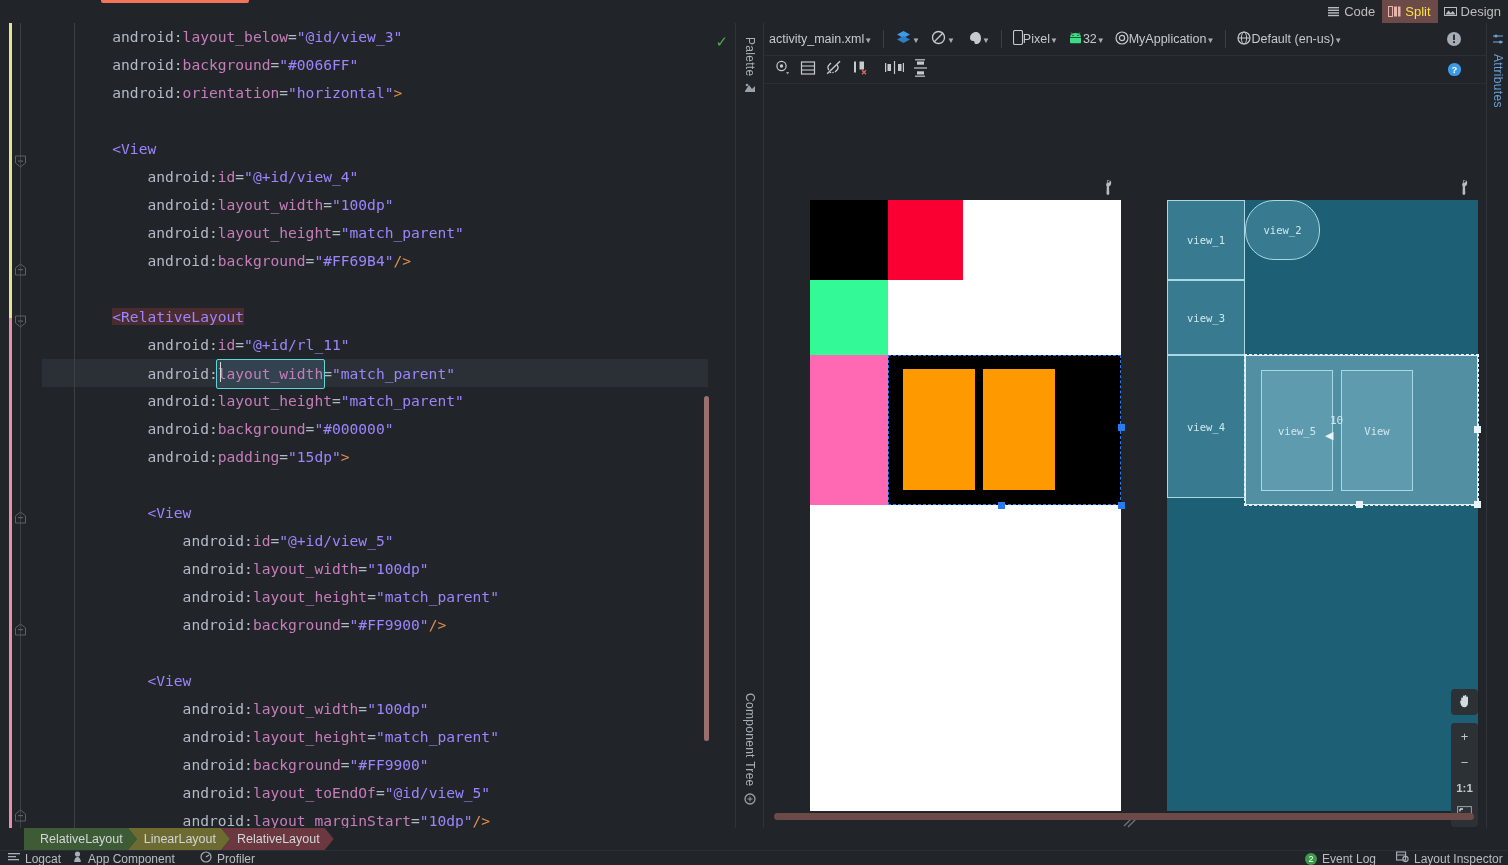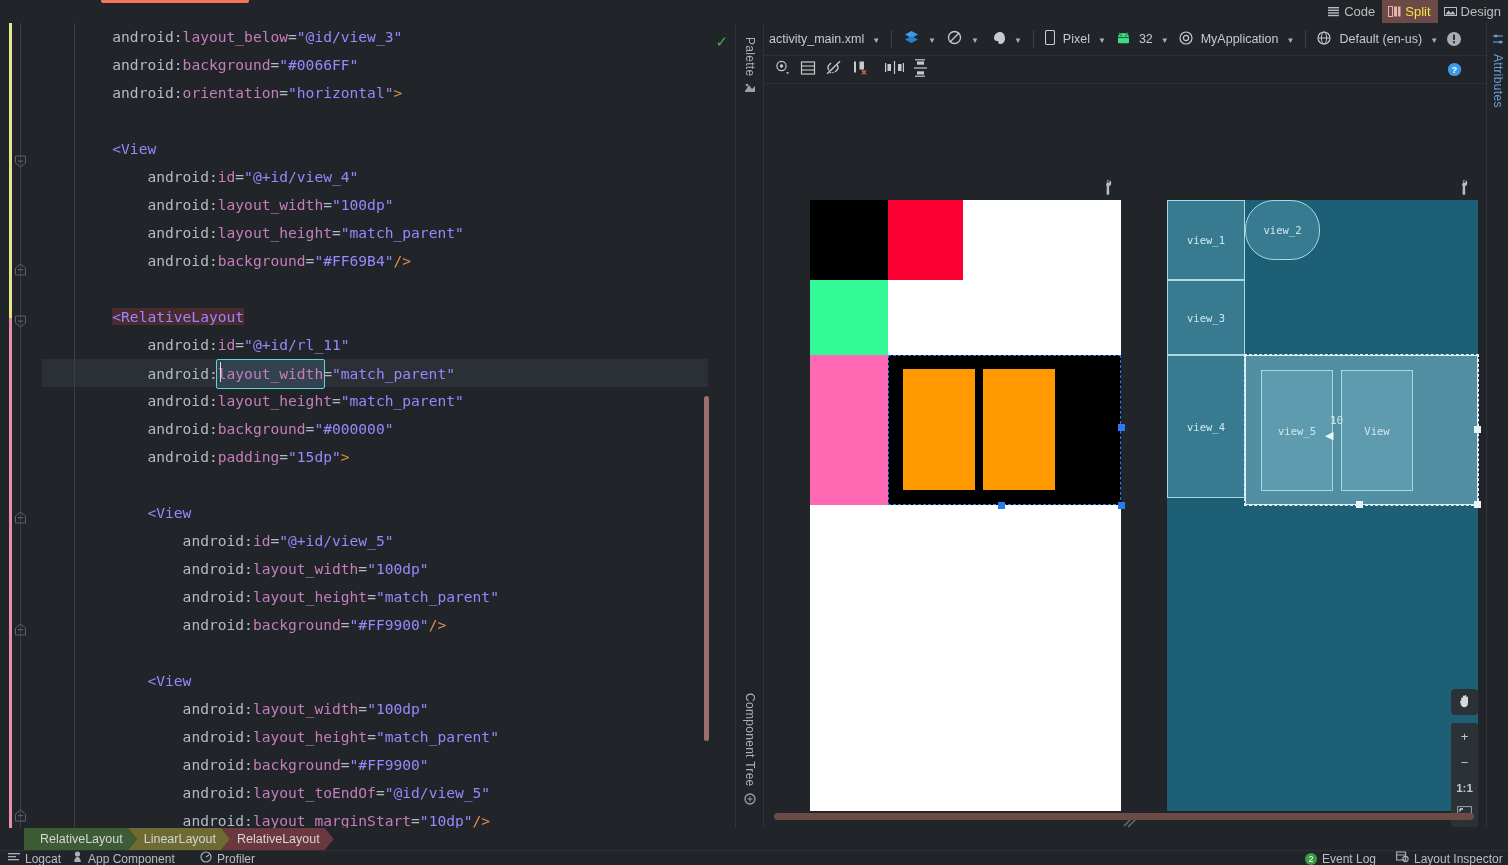--- a/index.html
+++ b/index.html
@@ -109,21 +109,21 @@
   .design {
     position: absolute; left: 764px; top: 23px; width: 722px; height: 805px;
     background: #212529;
   }
   .designToolbar1 {
     position: absolute; left: 0; top: 0; width: 722px; height: 33px;
     display: flex; align-items: center; gap: 0px;
     border-bottom: 1px solid #2b3036;
   }
   .dt-item {
-    display: flex; align-items: center; gap: 8px;
+    display: flex; align-items: center; gap: 0;
     height: 27px; padding: 0 5px; color: #c6c9cd; font-size: 12.5px;
     cursor: default; white-space: nowrap;
   }
   .sep { width: 1px; height: 18px; background: #3a4046; margin: 0 6px; }
   .chev { font-size: 8px; color: #a8adb3; transform: translateY(1px); }
 
   .designToolbar2 {
     position: absolute; left: 0; top: 33px; width: 722px; height: 28px;
     display: flex; align-items: center; padding-left: 5px;
     border-bottom: 1px solid #2b3036;

